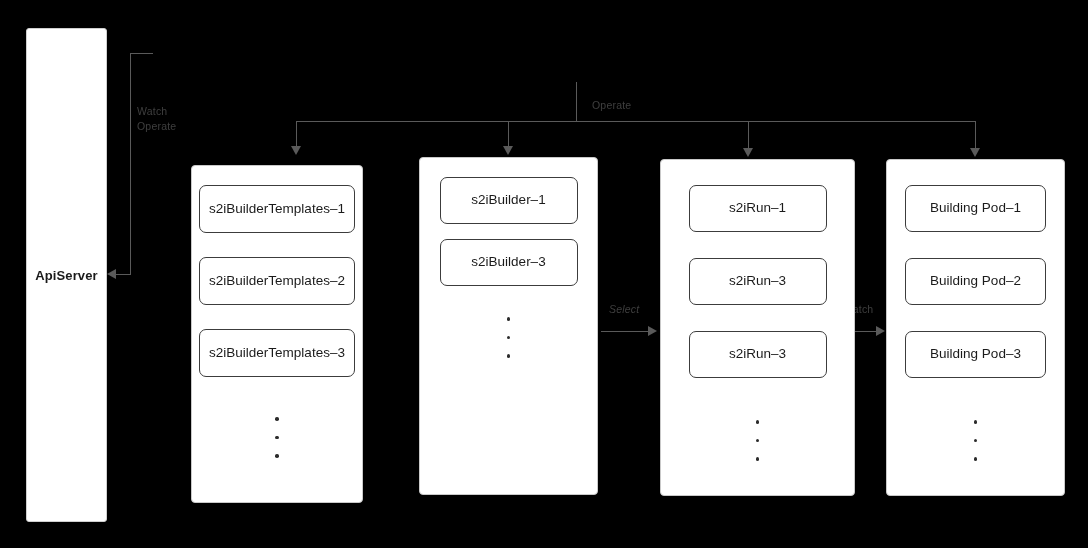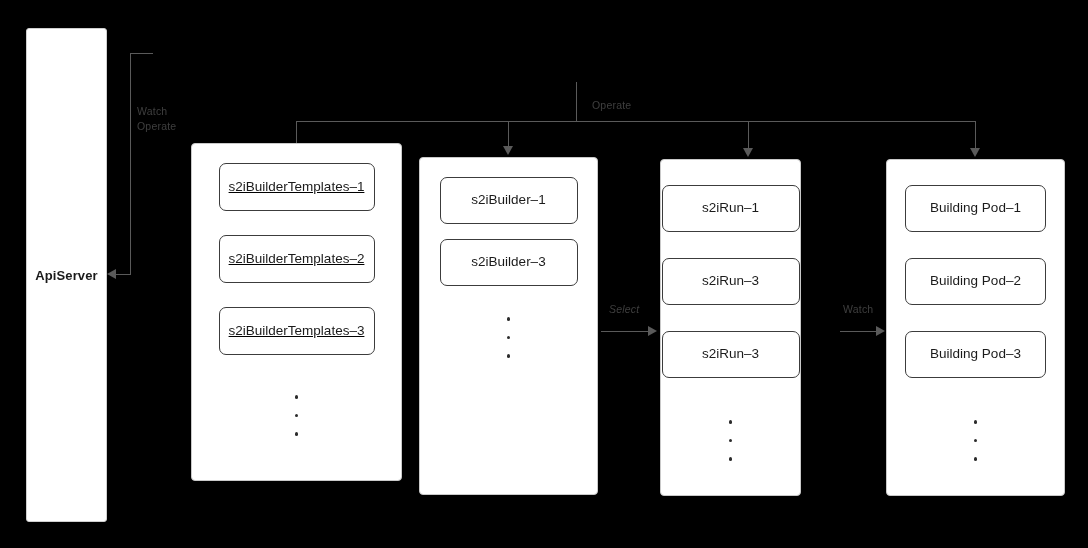--- a/index.html
+++ b/index.html
@@ -82,27 +82,27 @@
   }
   .dots span {
     display: block;
     width: 3.5px; height: 3.5px;
     border-radius: 50%;
     background: #2b2b2b;
     margin: 0 0 15px 0;
   }
 
   
-  #col-templates { left: 191px; top: 143px; width: 211px; height: 338px; text-decoration: underline; }
+  #col-templates { left: 191px; top: 165px; width: 172px; height: 338px; }
   #col-templates .card { width: 156px; height: 48px; margin-bottom: 24px; }
 
   #col-builders  { left: 419px; top: 157px; width: 179px; height: 338px; }
   #col-builders .card { width: 138px; height: 47px; margin-bottom: 15px; }
 
-  #col-runs      { left: 660px; top: 159px; width: 141px; height: 337px; padding-top: 25px; }
+  #col-runs      { left: 660px; top: 159px; width: 195px; height: 337px; padding-top: 25px; }
   #col-runs .card { width: 138px; height: 47px; margin-bottom: 26px; }
 
   #col-pods      { left: 886px; top: 159px; width: 179px; height: 337px; padding-top: 25px; }
   #col-pods .card { width: 141px; height: 47px; margin-bottom: 26px; }
 
   
   .line-h { background: #5a5a5a; height: 1.4px; }
   .line-v { background: #5a5a5a; width: 1.4px; }
 
   .arrow-down {

